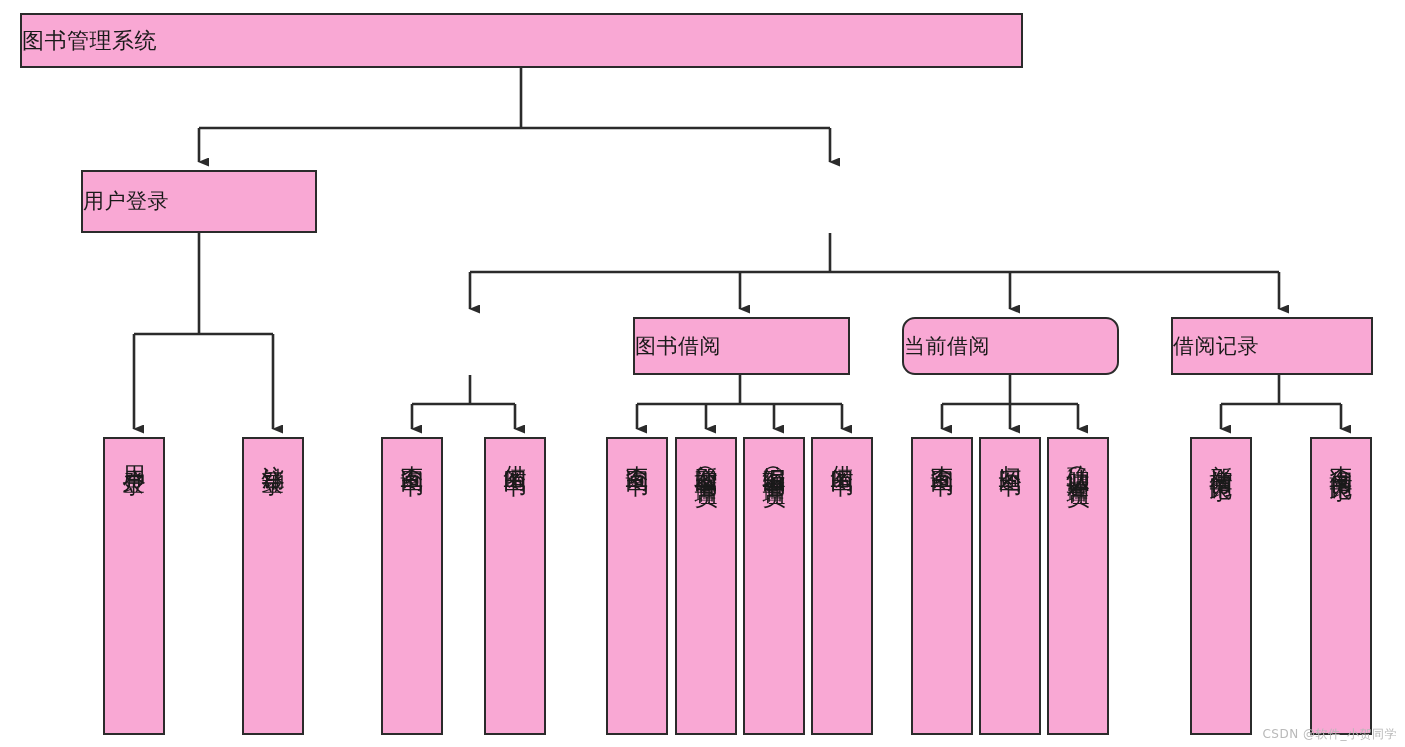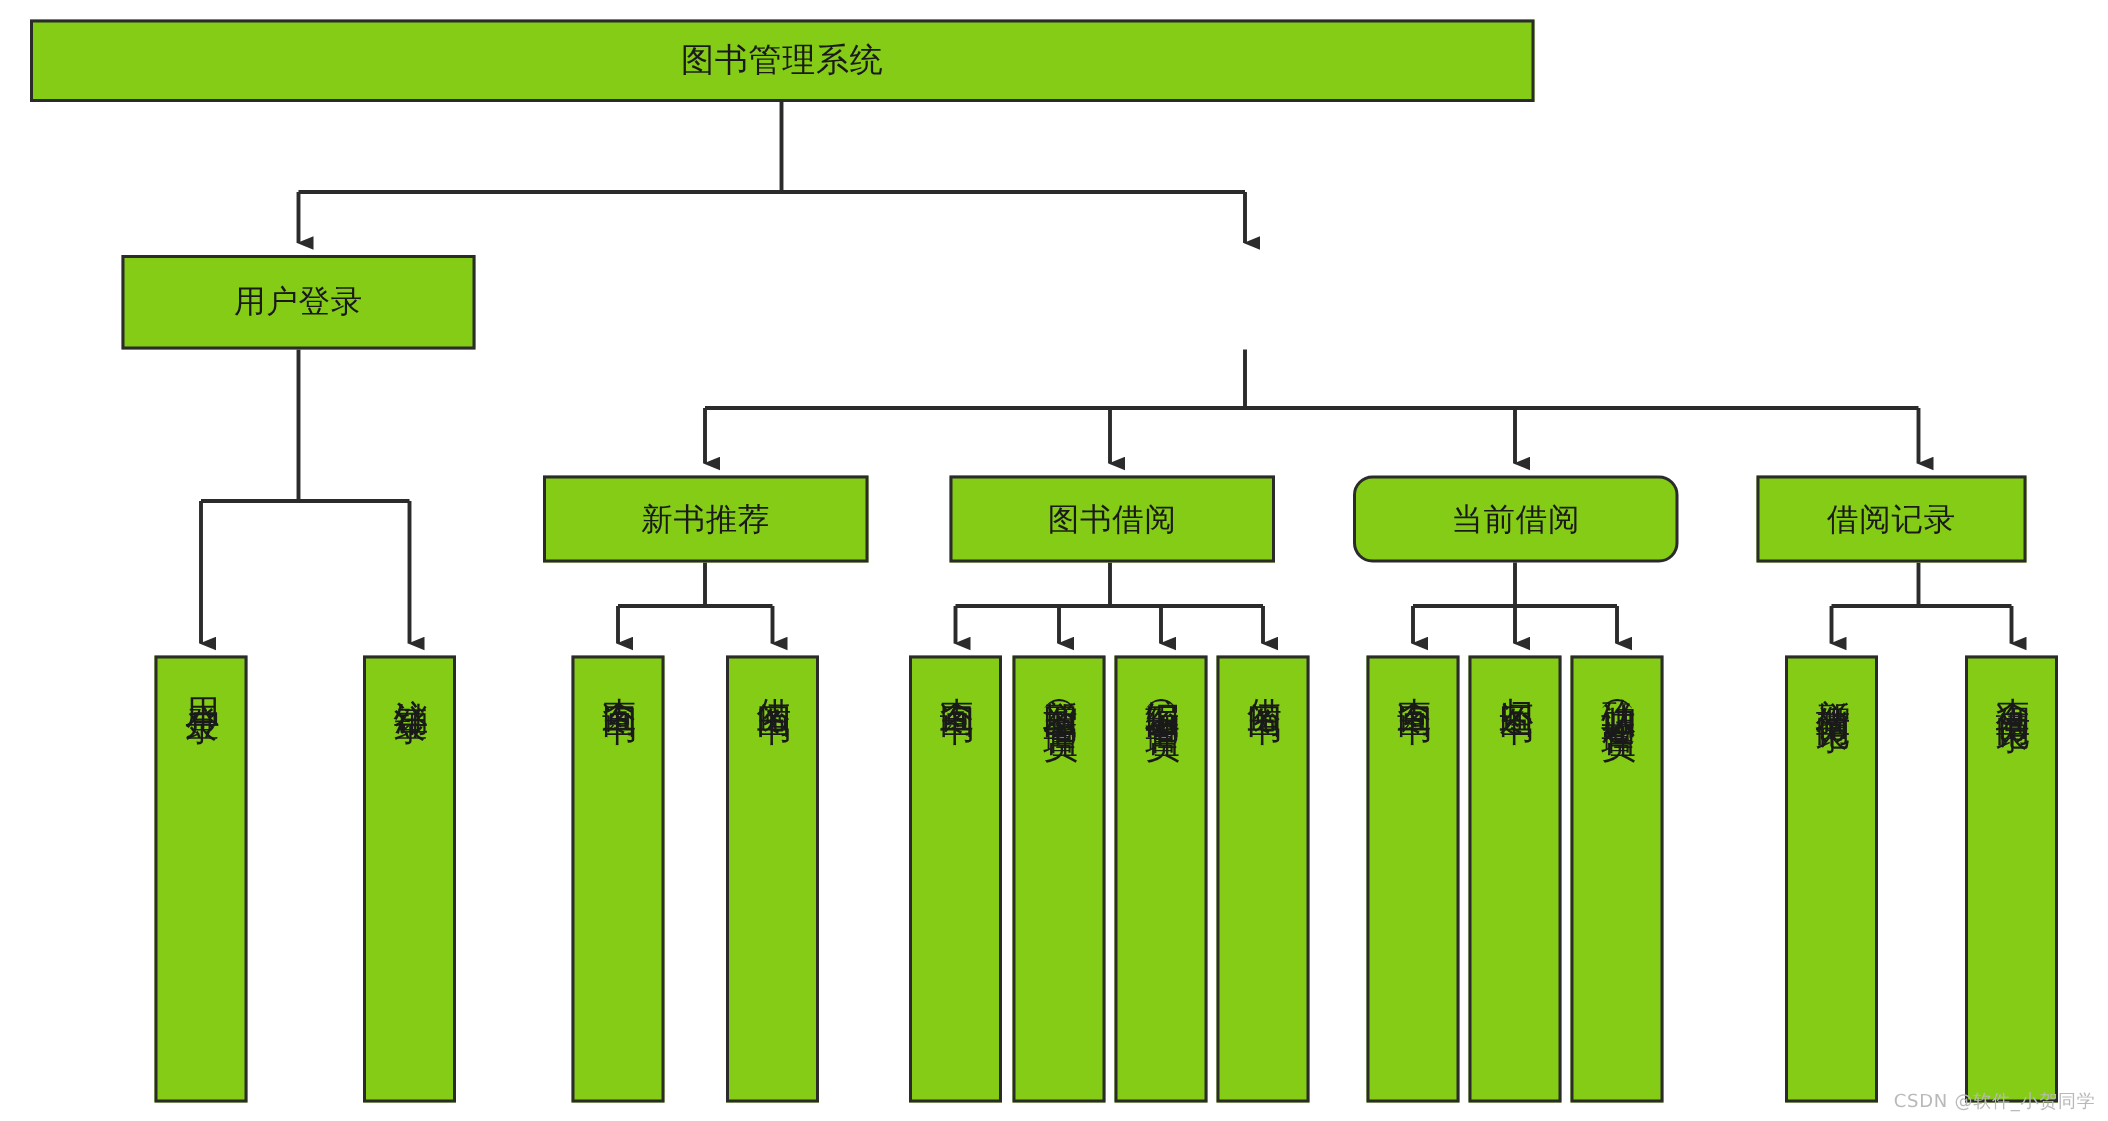--- a/index.html
+++ b/index.html
@@ -21,25 +21,24 @@
     position: absolute;
     left: 0;
     top: 0;
     width: 1405px;
     height: 747px;
     pointer-events: none;
   }
   .node {
     position: absolute;
     box-sizing: border-box;
-    background: #84cc16;
+    background: #f9a8d4;
     border: 2px solid #2b2b2b;
     display: flex;
     align-items: center;
-    justify-content: center;
     color: #1a1a1a;
   }
   .node .lbl {
     display: block;
     text-align: center;
     line-height: 1.18;
   }
   
   .node.horiz .lbl {
     font-size: 21px;
@@ -130,33 +129,30 @@
 
   <div class="node horiz root" style="left:20px; top:13px; width:1003px; height:55px;">
     <span class="lbl">图书管理系统</span>
   </div>
 
   <div class="node horiz" style="left:81px; top:170px; width:236px; height:63px;">
     <span class="lbl">用户登录</span>
   </div>
 
 
-  <div class="node horiz" style="left:362px; top:317px; width:217px; height:58px;">
-    <span class="lbl">新书推荐</span>
-  </div>
 
   <div class="node horiz" style="left:633px; top:317px; width:217px; height:58px;">
     <span class="lbl">图书借阅</span>
   </div>
 
   <div class="node horiz" style="left:902px; top:317px; width:217px; height:58px;border-radius:13px;">
     <span class="lbl">当前借阅</span>
   </div>
 
-  <div class="node horiz" style="left:1171px; top:317px; width:180px; height:58px;">
+  <div class="node horiz" style="left:1171px; top:317px; width:202px; height:58px;">
     <span class="lbl">借阅记录</span>
   </div>
 
   <div class="node vert" style="left:103px; top:437px; width:62px; height:298px;">
     <span class="lbl">用户登录</span>
   </div>
 
   <div class="node vert" style="left:242px; top:437px; width:62px; height:298px;">
     <span class="lbl">注销登录</span>
   </div>

